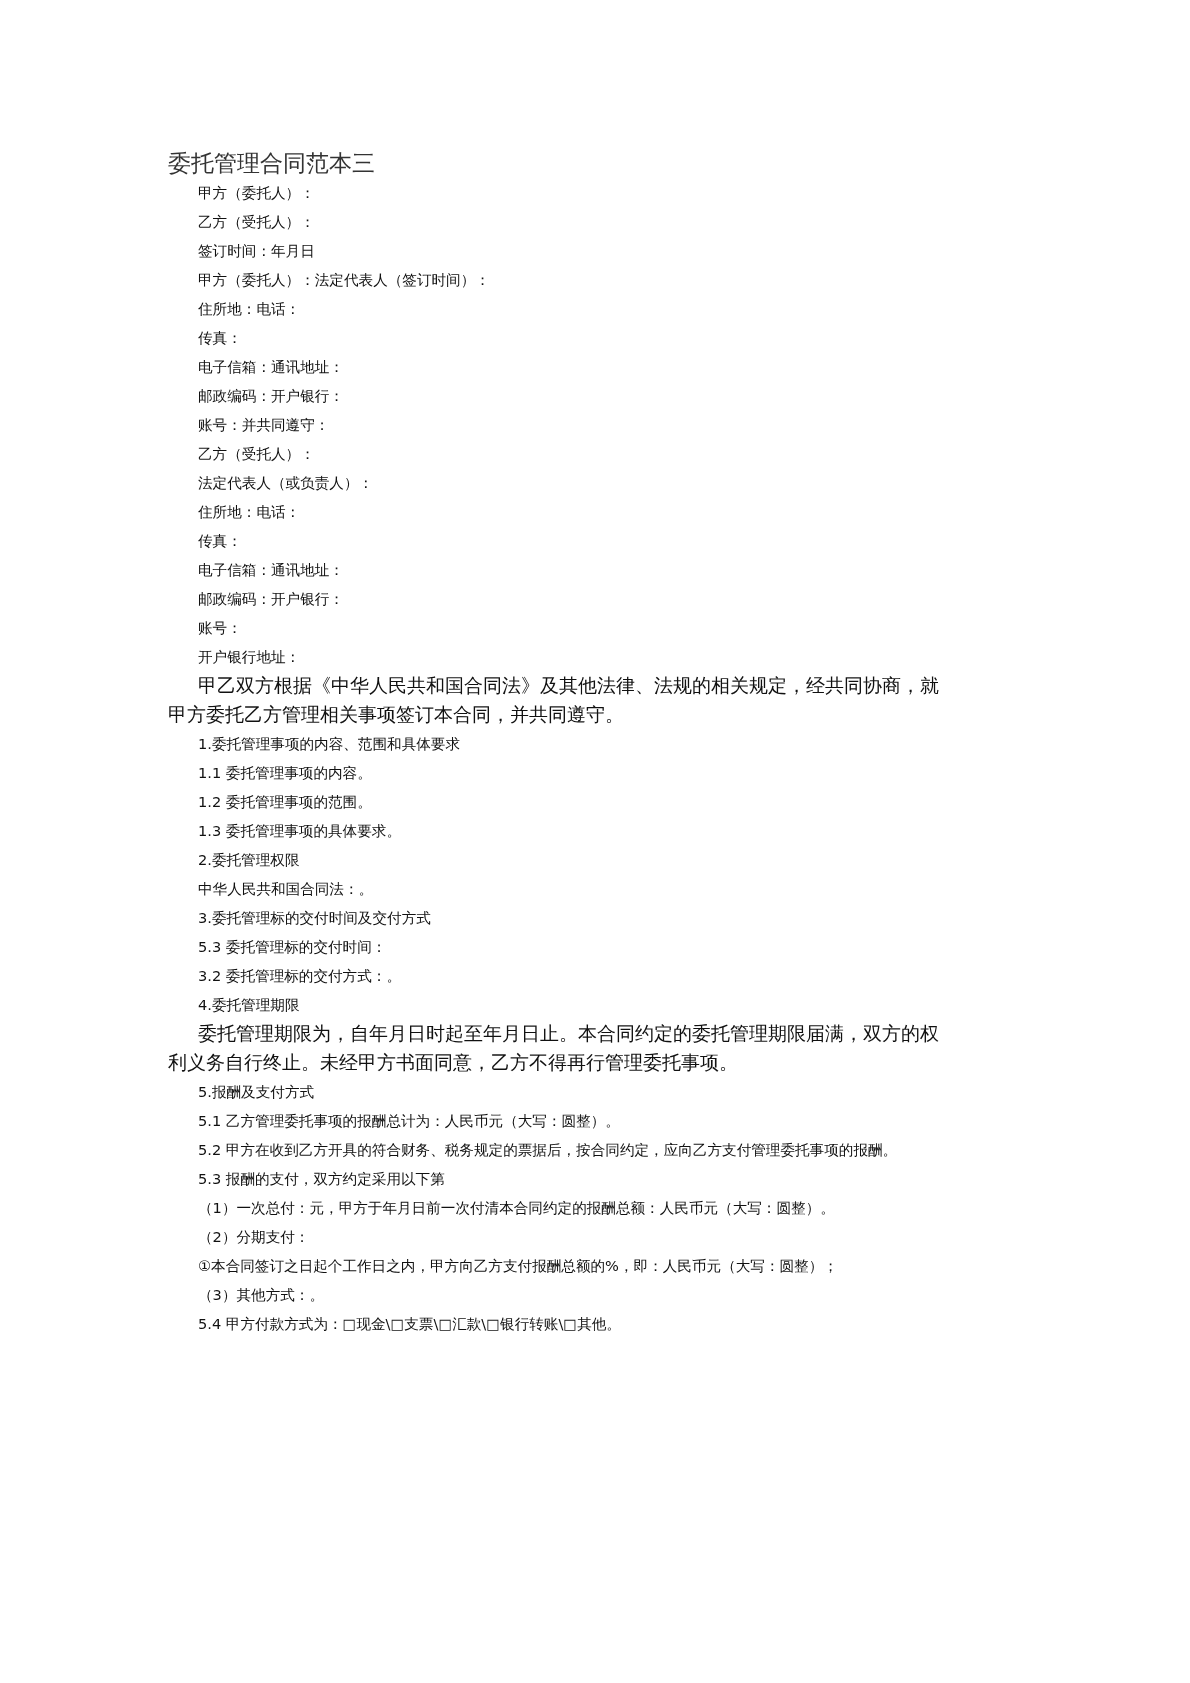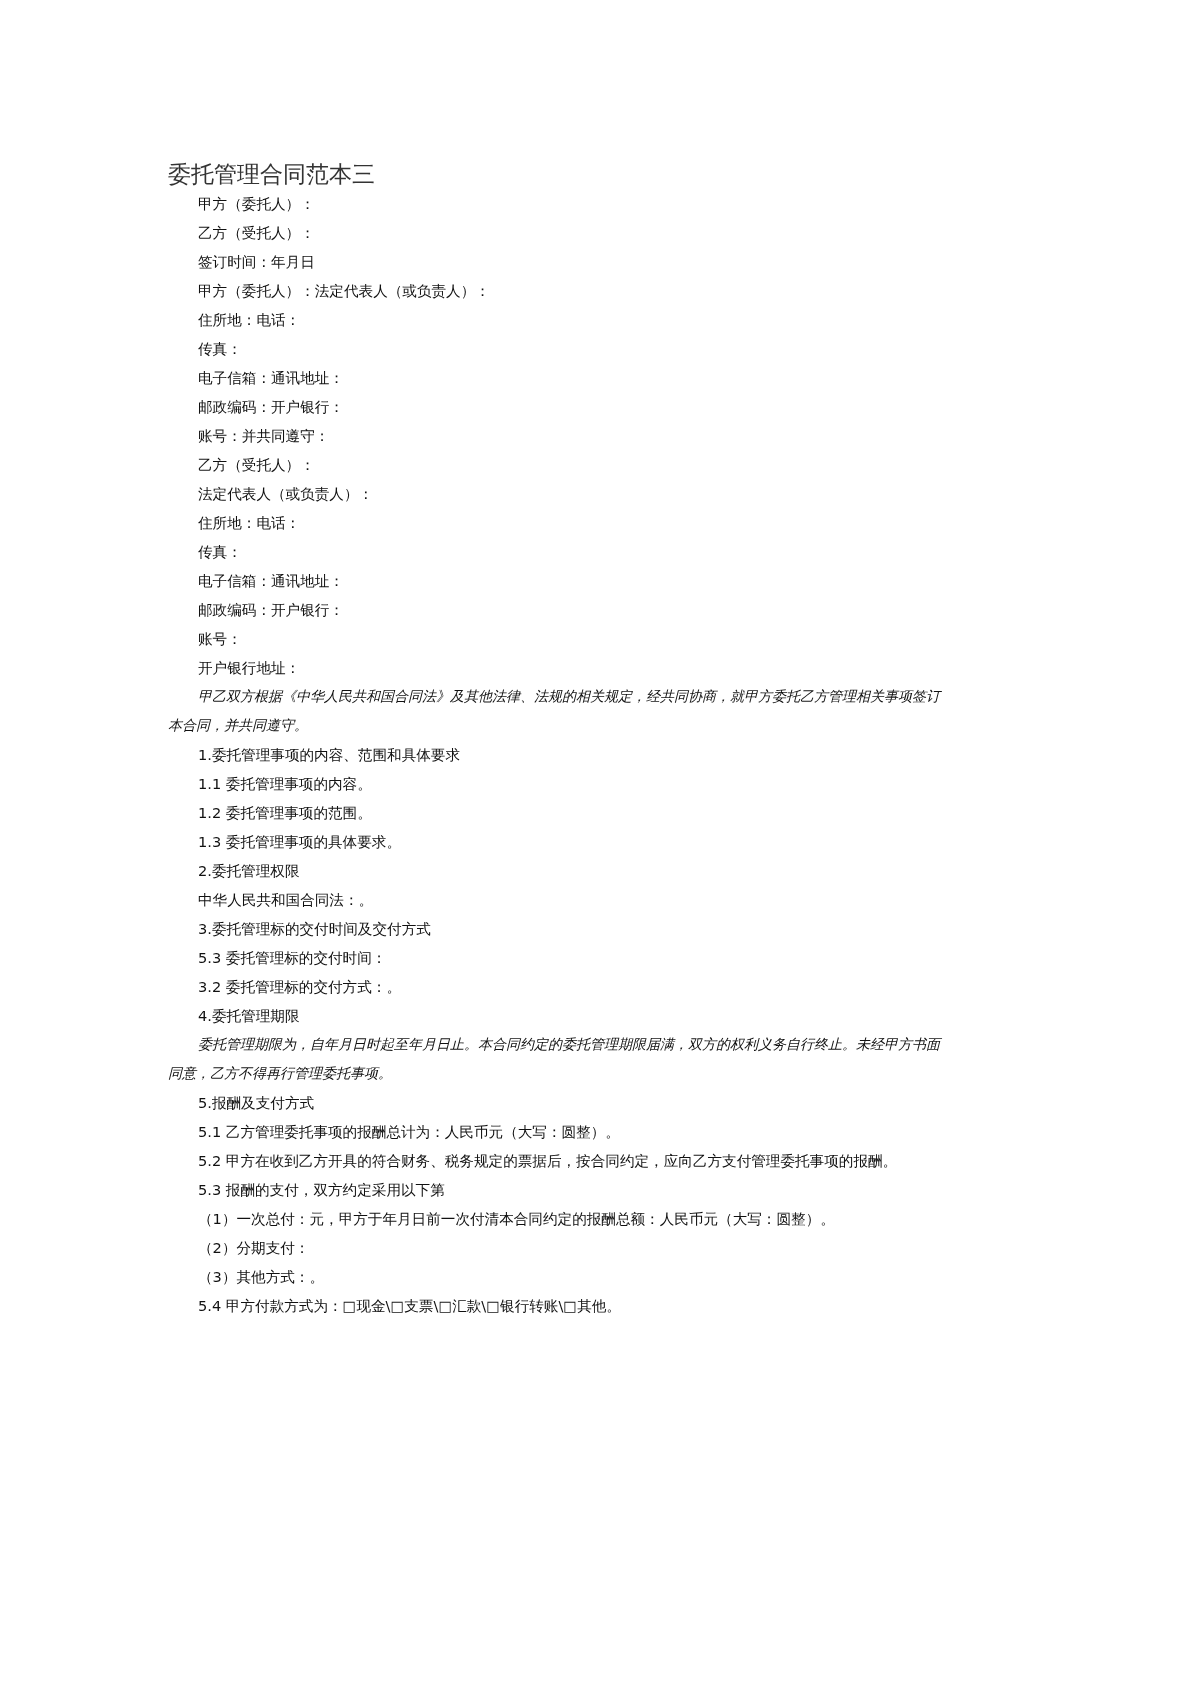--- a/index.html
+++ b/index.html
@@ -1,35 +1,35 @@
 <!DOCTYPE html>
 <html><head>
 <meta charset="utf-8">
 <style>
   html, body { margin:0; padding:0; background:#ffffff; }
   body { width:1190px; height:1683px; position:relative; overflow:hidden;
          font-family:"DejaVu Sans","Liberation Sans",sans-serif; color:#111; }
-  .page { position:absolute; left:168px; top:159px; width:780px; }
+  .page { position:absolute; left:168px; top:148px; width:780px; }
   .title { font-family:"DejaVu Serif","Liberation Serif",serif; font-size:23px; color:#333;
            line-height:30px; height:30px; letter-spacing:0px; font-weight:normal; }
   .line { font-size:14.6px; line-height:29px; white-space:nowrap; }
   .ind { padding-left:30px; }
-  .para { font-size:14px; line-height:29px; text-indent:30px; white-space:normal; word-break:break-all;font-style:italic; }
+  .para { font-size:19px; line-height:29px; text-indent:30px; white-space:normal; word-break:break-all; }
 </style>
 </head>
 <body>
 
 <div class="page">
   <div class="title">委托管理合同范本三</div>
 
   <div>
     <div class="line ind">甲方（委托人）：</div>
     <div class="line ind">乙方（受托人）：</div>
     <div class="line ind">签订时间：年月日</div>
-    <div class="line ind">甲方（委托人）：法定代表人（或负责人）：</div>
+    <div class="line ind">甲方（委托人）：法定代表人（签订时间）：</div>
     <div class="line ind">住所地：电话：</div>
     <div class="line ind">传真：</div>
     <div class="line ind">电子信箱：通讯地址：</div>
     <div class="line ind">邮政编码：开户银行：</div>
     <div class="line ind">账号：并共同遵守：</div>
     <div class="line ind">乙方（受托人）：</div>
     <div class="line ind">法定代表人（或负责人）：</div>
     <div class="line ind">住所地：电话：</div>
     <div class="line ind">传真：</div>
     <div class="line ind">电子信箱：通讯地址：</div>
@@ -55,20 +55,21 @@
 
   <div class="para">委托管理期限为，自年月日时起至年月日止。本合同约定的委托管理期限届满，双方的权利义务自行终止。未经甲方书面同意，乙方不得再行管理委托事项。</div>
 
   <div>
     <div class="line ind">5.报酬及支付方式</div>
     <div class="line ind">5.1 乙方管理委托事项的报酬总计为：人民币元（大写：圆整）。</div>
     <div class="line ind">5.2 甲方在收到乙方开具的符合财务、税务规定的票据后，按合同约定，应向乙方支付管理委托事项的报酬。</div>
     <div class="line ind">5.3 报酬的支付，双方约定采用以下第</div>
     <div class="line ind">（1）一次总付：元，甲方于年月日前一次付清本合同约定的报酬总额：人民币元（大写：圆整）。</div>
     <div class="line ind">（2）分期支付：</div>
+    <div class="line ind">①本合同签订之日起个工作日之内，甲方向乙方支付报酬总额的%，即：人民币元（大写：圆整）；</div>
   </div>
 
 
   <div>
     <div class="line ind">（3）其他方式：。</div>
     <div class="line ind">5.4 甲方付款方式为：□现金\□支票\□汇款\□银行转账\□其他。</div>
   </div>
 </div>
 
 </body></html>

